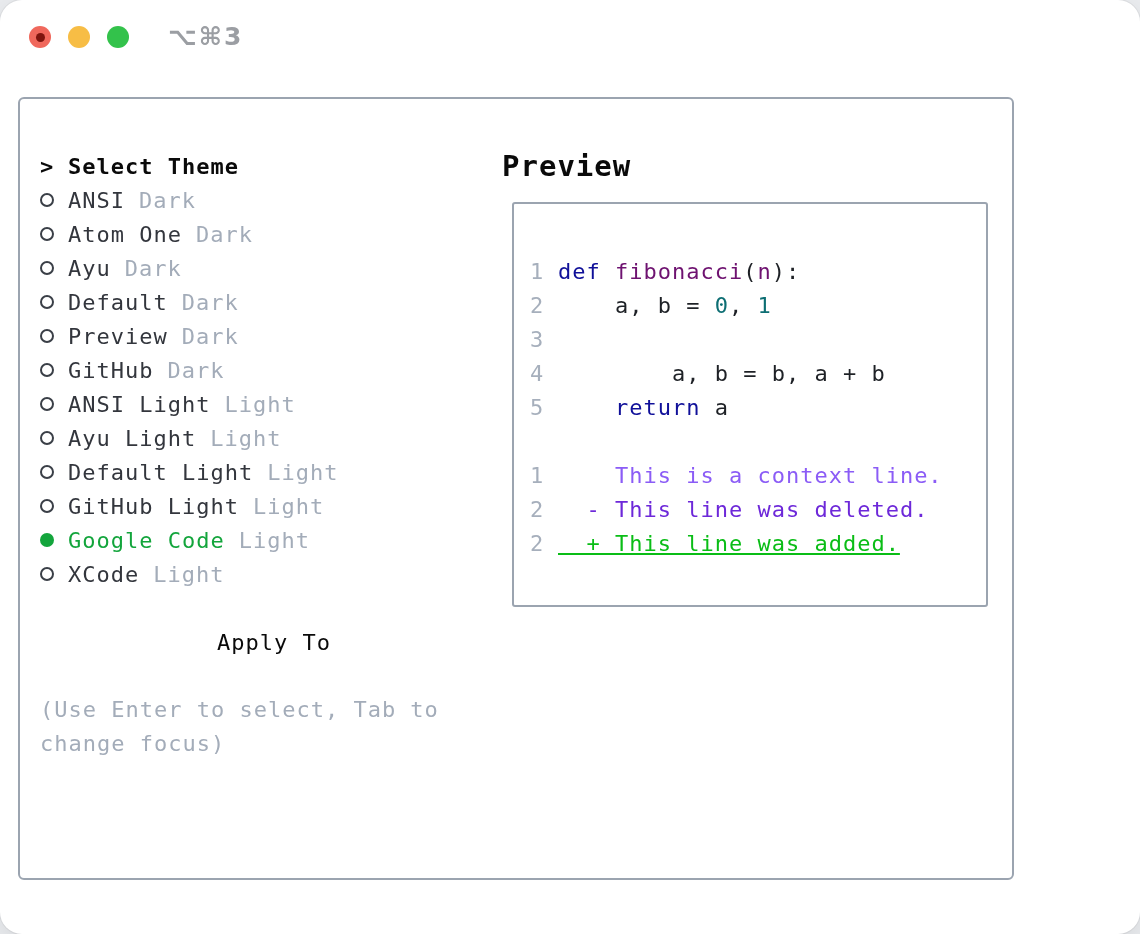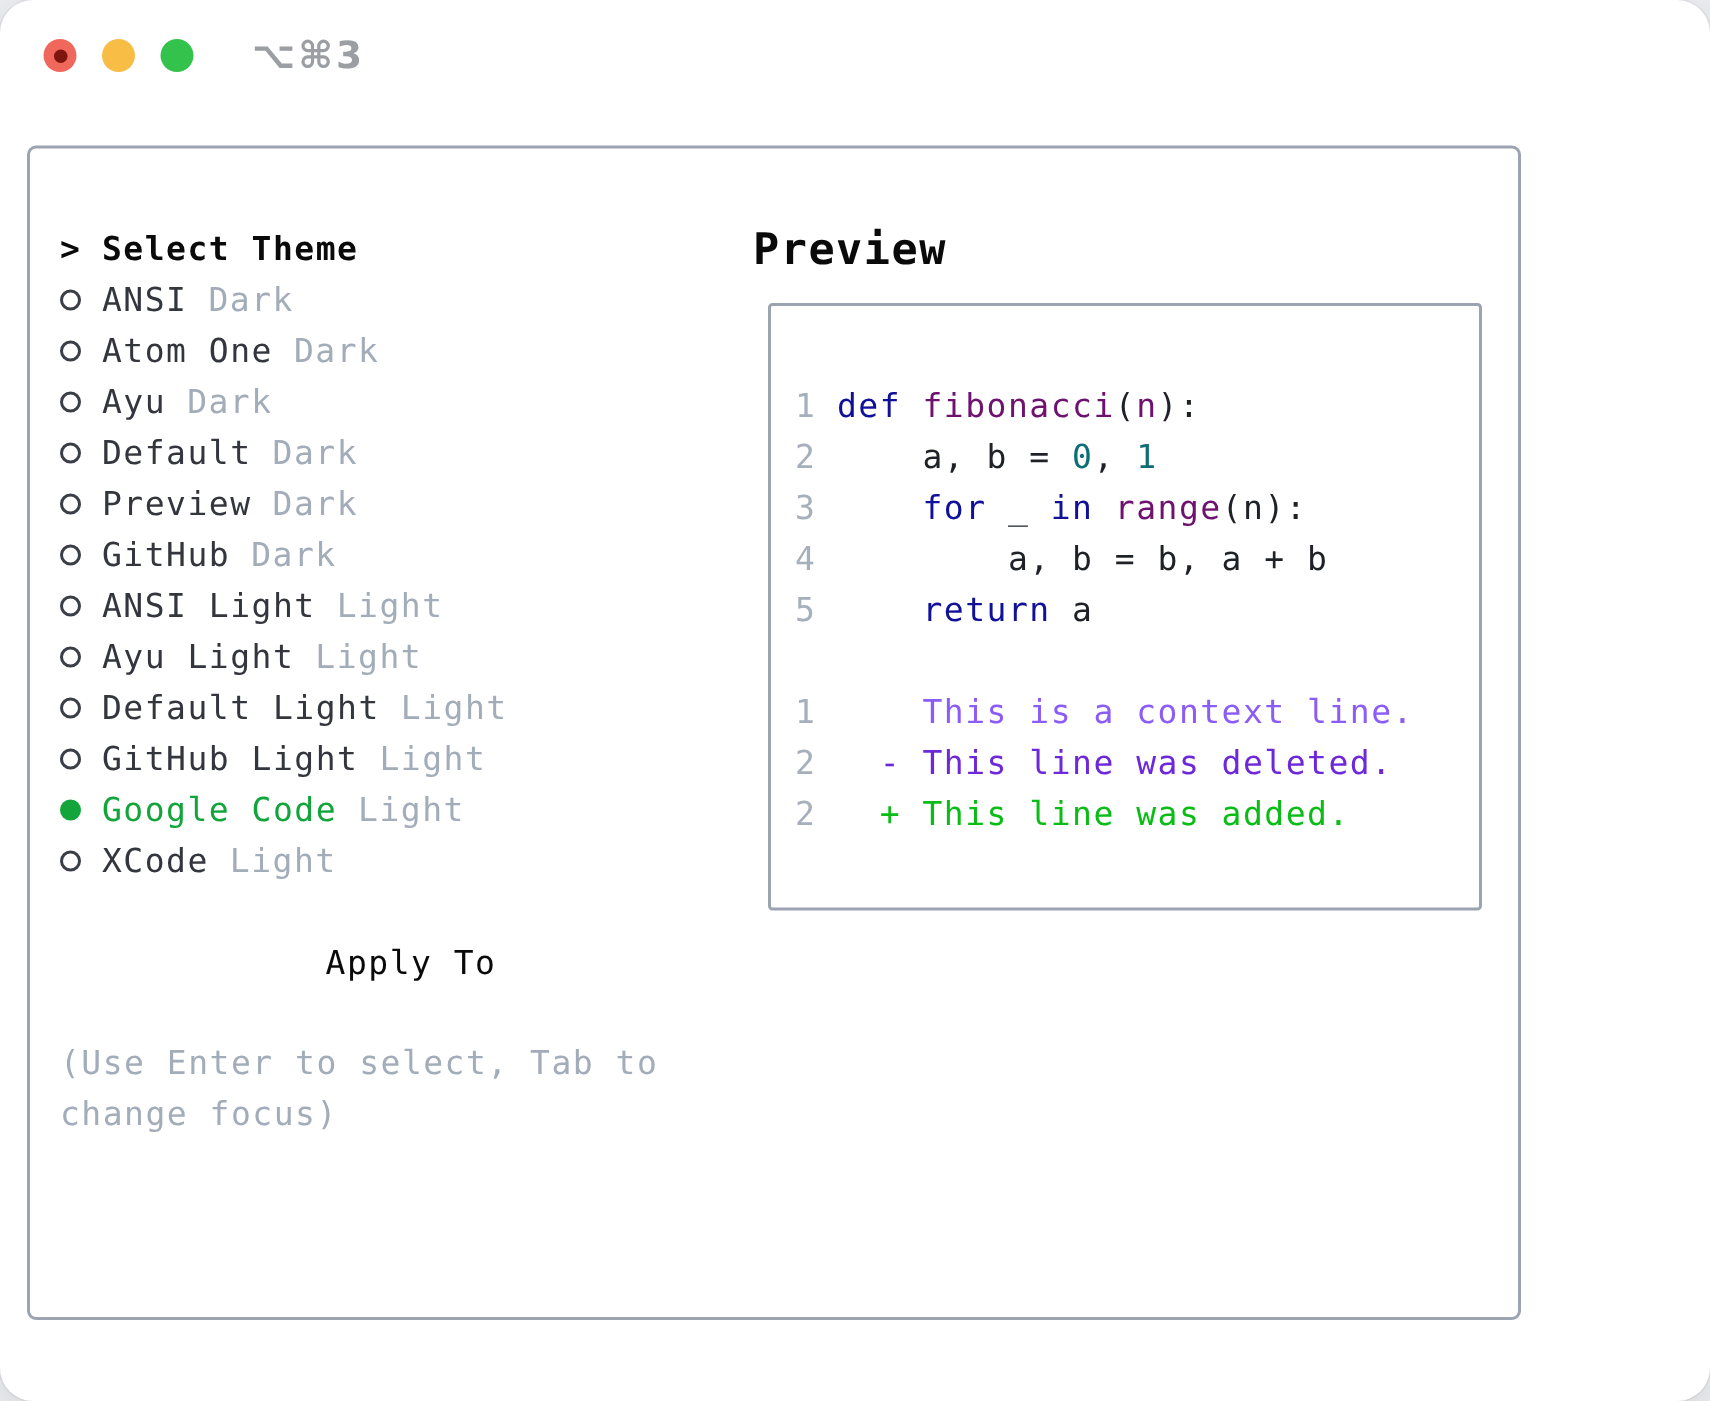--- a/index.html
+++ b/index.html
@@ -48,21 +48,21 @@
   .code-row{height:34px;display:flex;align-items:center;}
   .lnum{display:inline-block;width:28px;white-space:pre;color:#a6afbc;}
   .code{white-space:pre;color:#1e2126;}
   .gap{height:34px;}
   .t-kwd{color:#101099;}
   .t-typ{color:#6e1270;}
   .t-lit{color:#0d6e73;}
   .t-pln{color:#1e2126;}
   .d-ctx{color:#8b5cf6;}
   .d-del{color:#6d28d9;}
-  .d-add{color:#0abd16;}
+  .d-add{color:#0abd16;text-decoration:underline;}
 </style>
 </head>
 <body>
 
 <div class="stage">
   <div class="window">
 
     <div class="titlebar">
       <div class="lights">
         <span class="light red">
@@ -113,21 +113,20 @@
             <div class="code-row">
               <span class="lnum">1 </span>
               <span class="code"><span class="t-kwd">def</span><span class="t-pln"> </span><span class="t-typ">fibonacci</span><span class="t-pln">(</span><span class="t-typ">n</span><span class="t-pln">):</span></span>
             </div>
             <div class="code-row">
               <span class="lnum">2 </span>
               <span class="code"><span class="t-pln">    a, b = </span><span class="t-lit">0</span><span class="t-pln">, </span><span class="t-lit">1</span></span>
             </div>
             <div class="code-row">
               <span class="lnum">3 </span>
-              <span class="code"><span class="t-pln">    </span><span class="t-kwd">for</span><span class="t-pln"> _ </span><span class="t-kwd">in</span><span class="t-pln"> </span><span class="t-typ">range</span><span class="t-pln">(n):</span></span>
             </div>
             <div class="code-row">
               <span class="lnum">4 </span>
               <span class="code"><span class="t-pln">        a, b = b, a + b</span></span>
             </div>
             <div class="code-row">
               <span class="lnum">5 </span>
               <span class="code"><span class="t-pln">    </span><span class="t-kwd">return</span><span class="t-pln"> a</span></span>
             </div>
             <div class="gap"></div>

